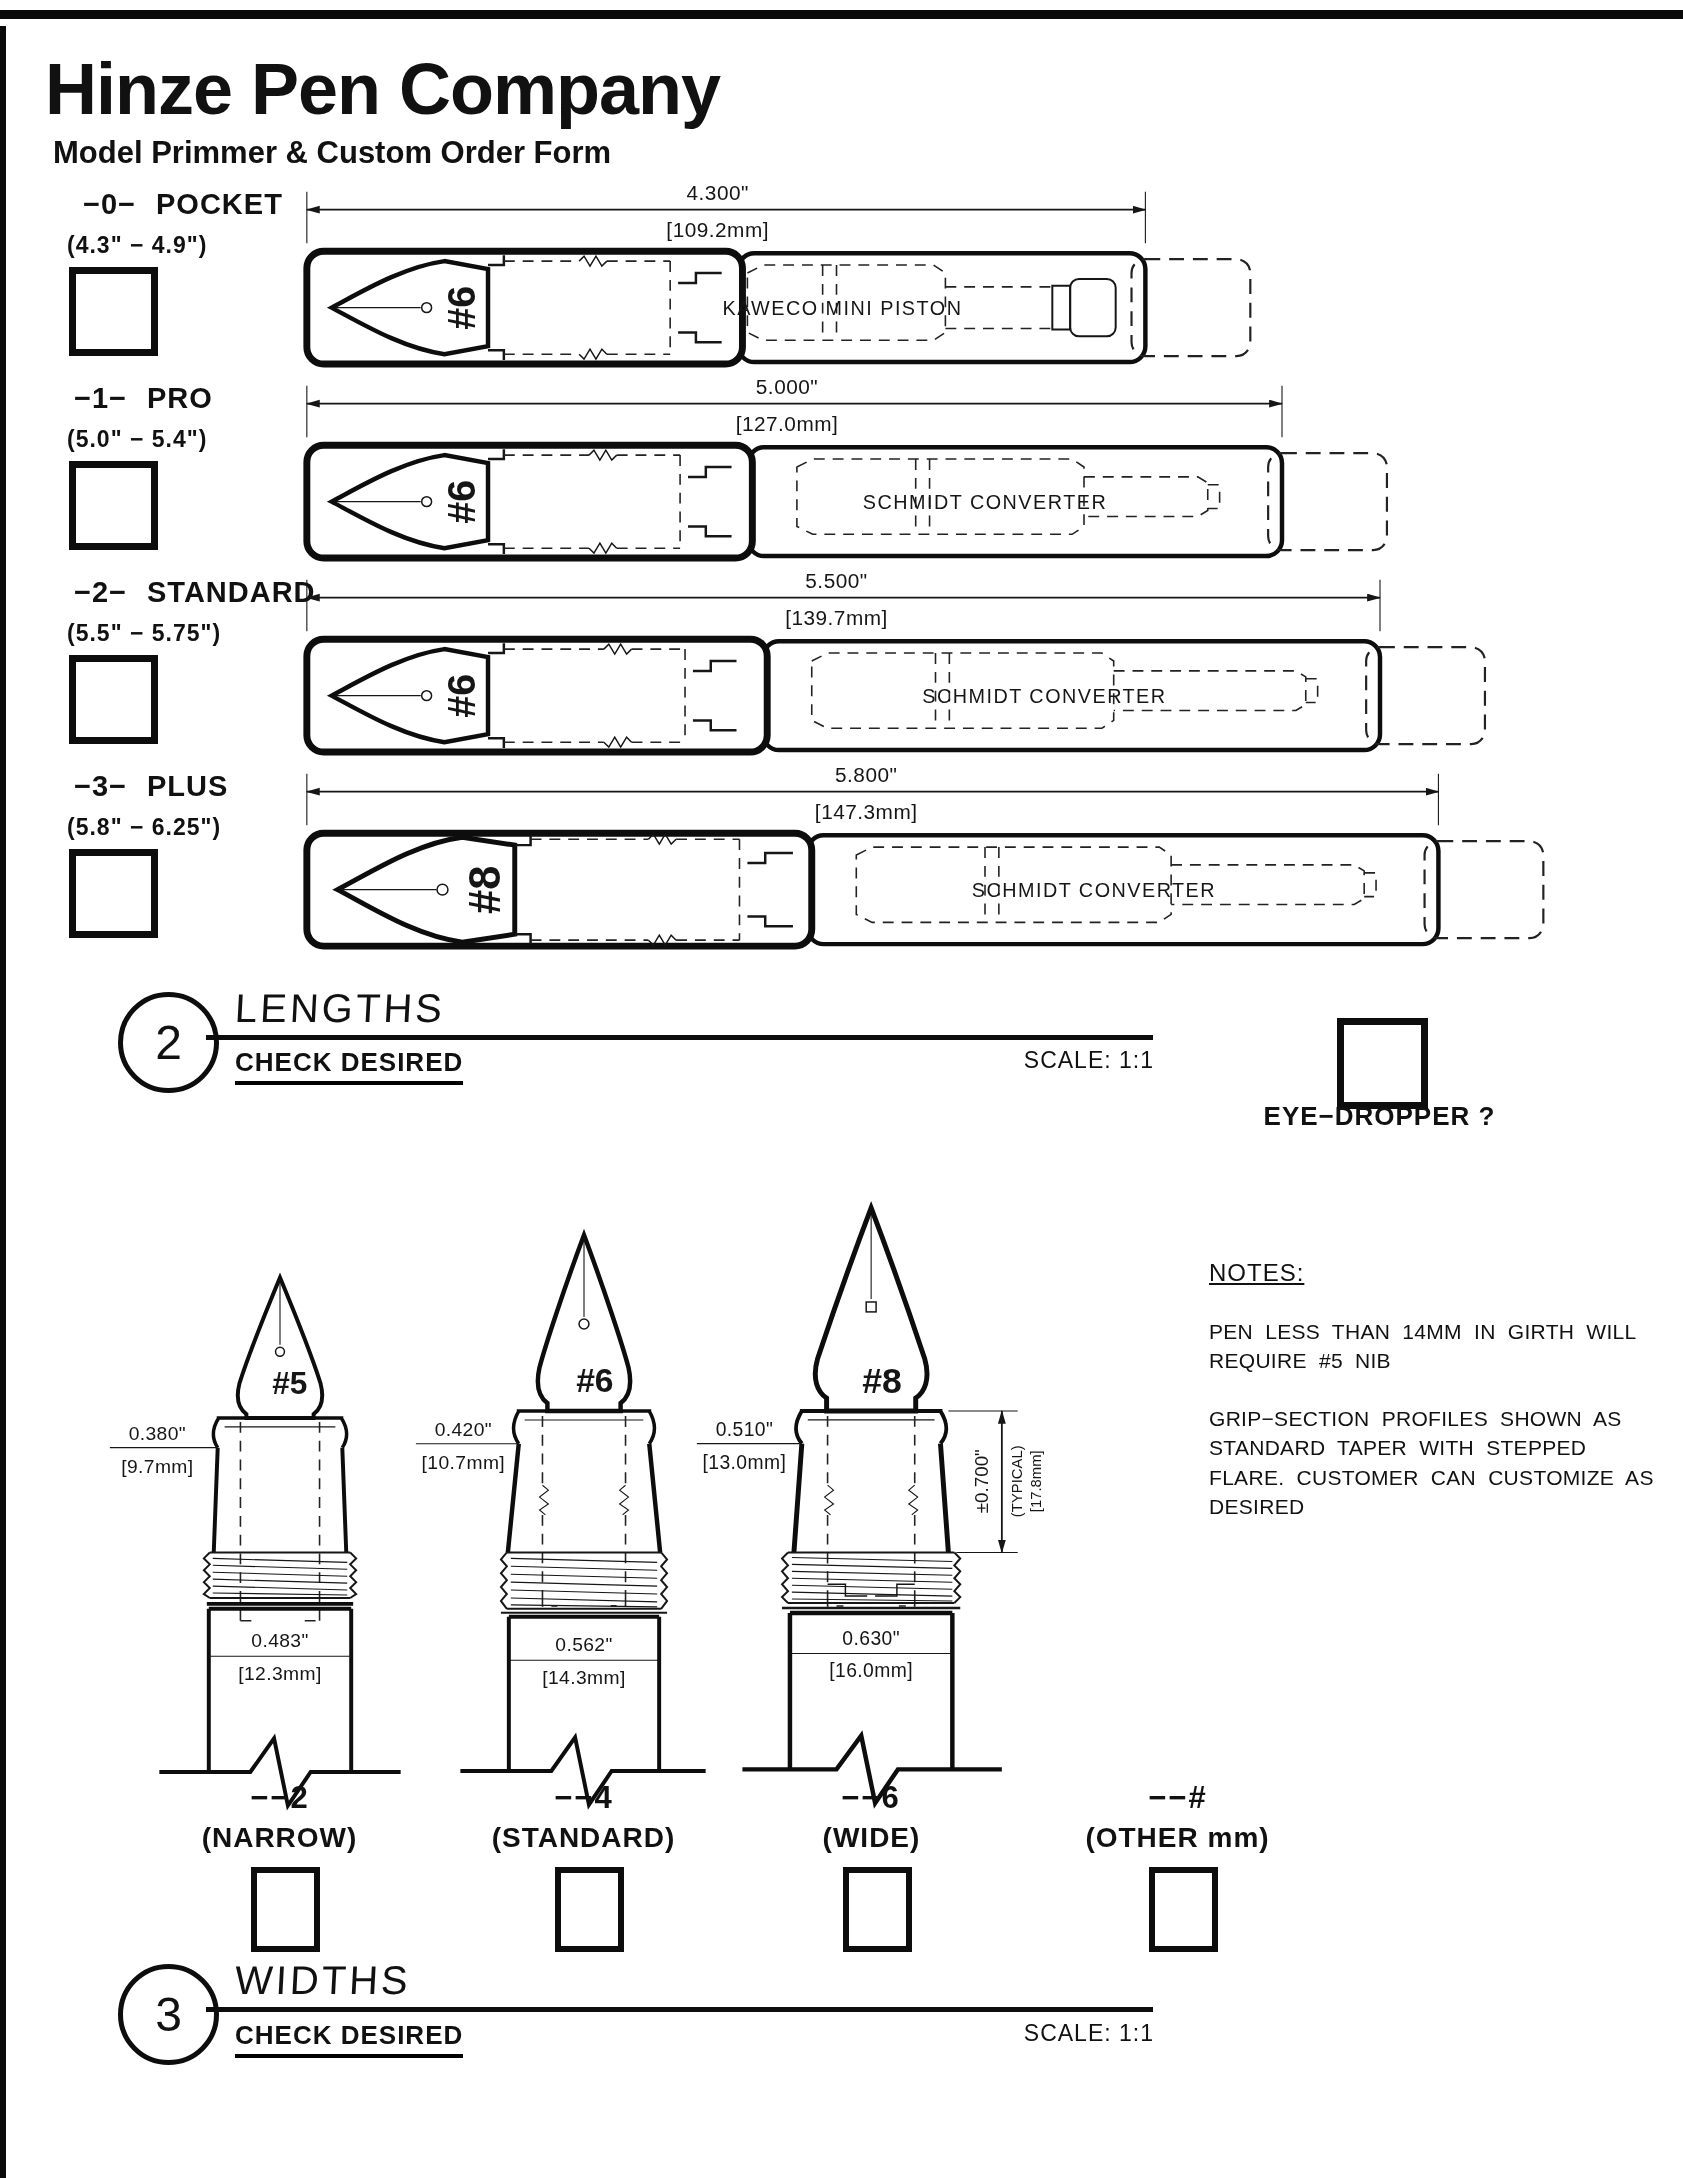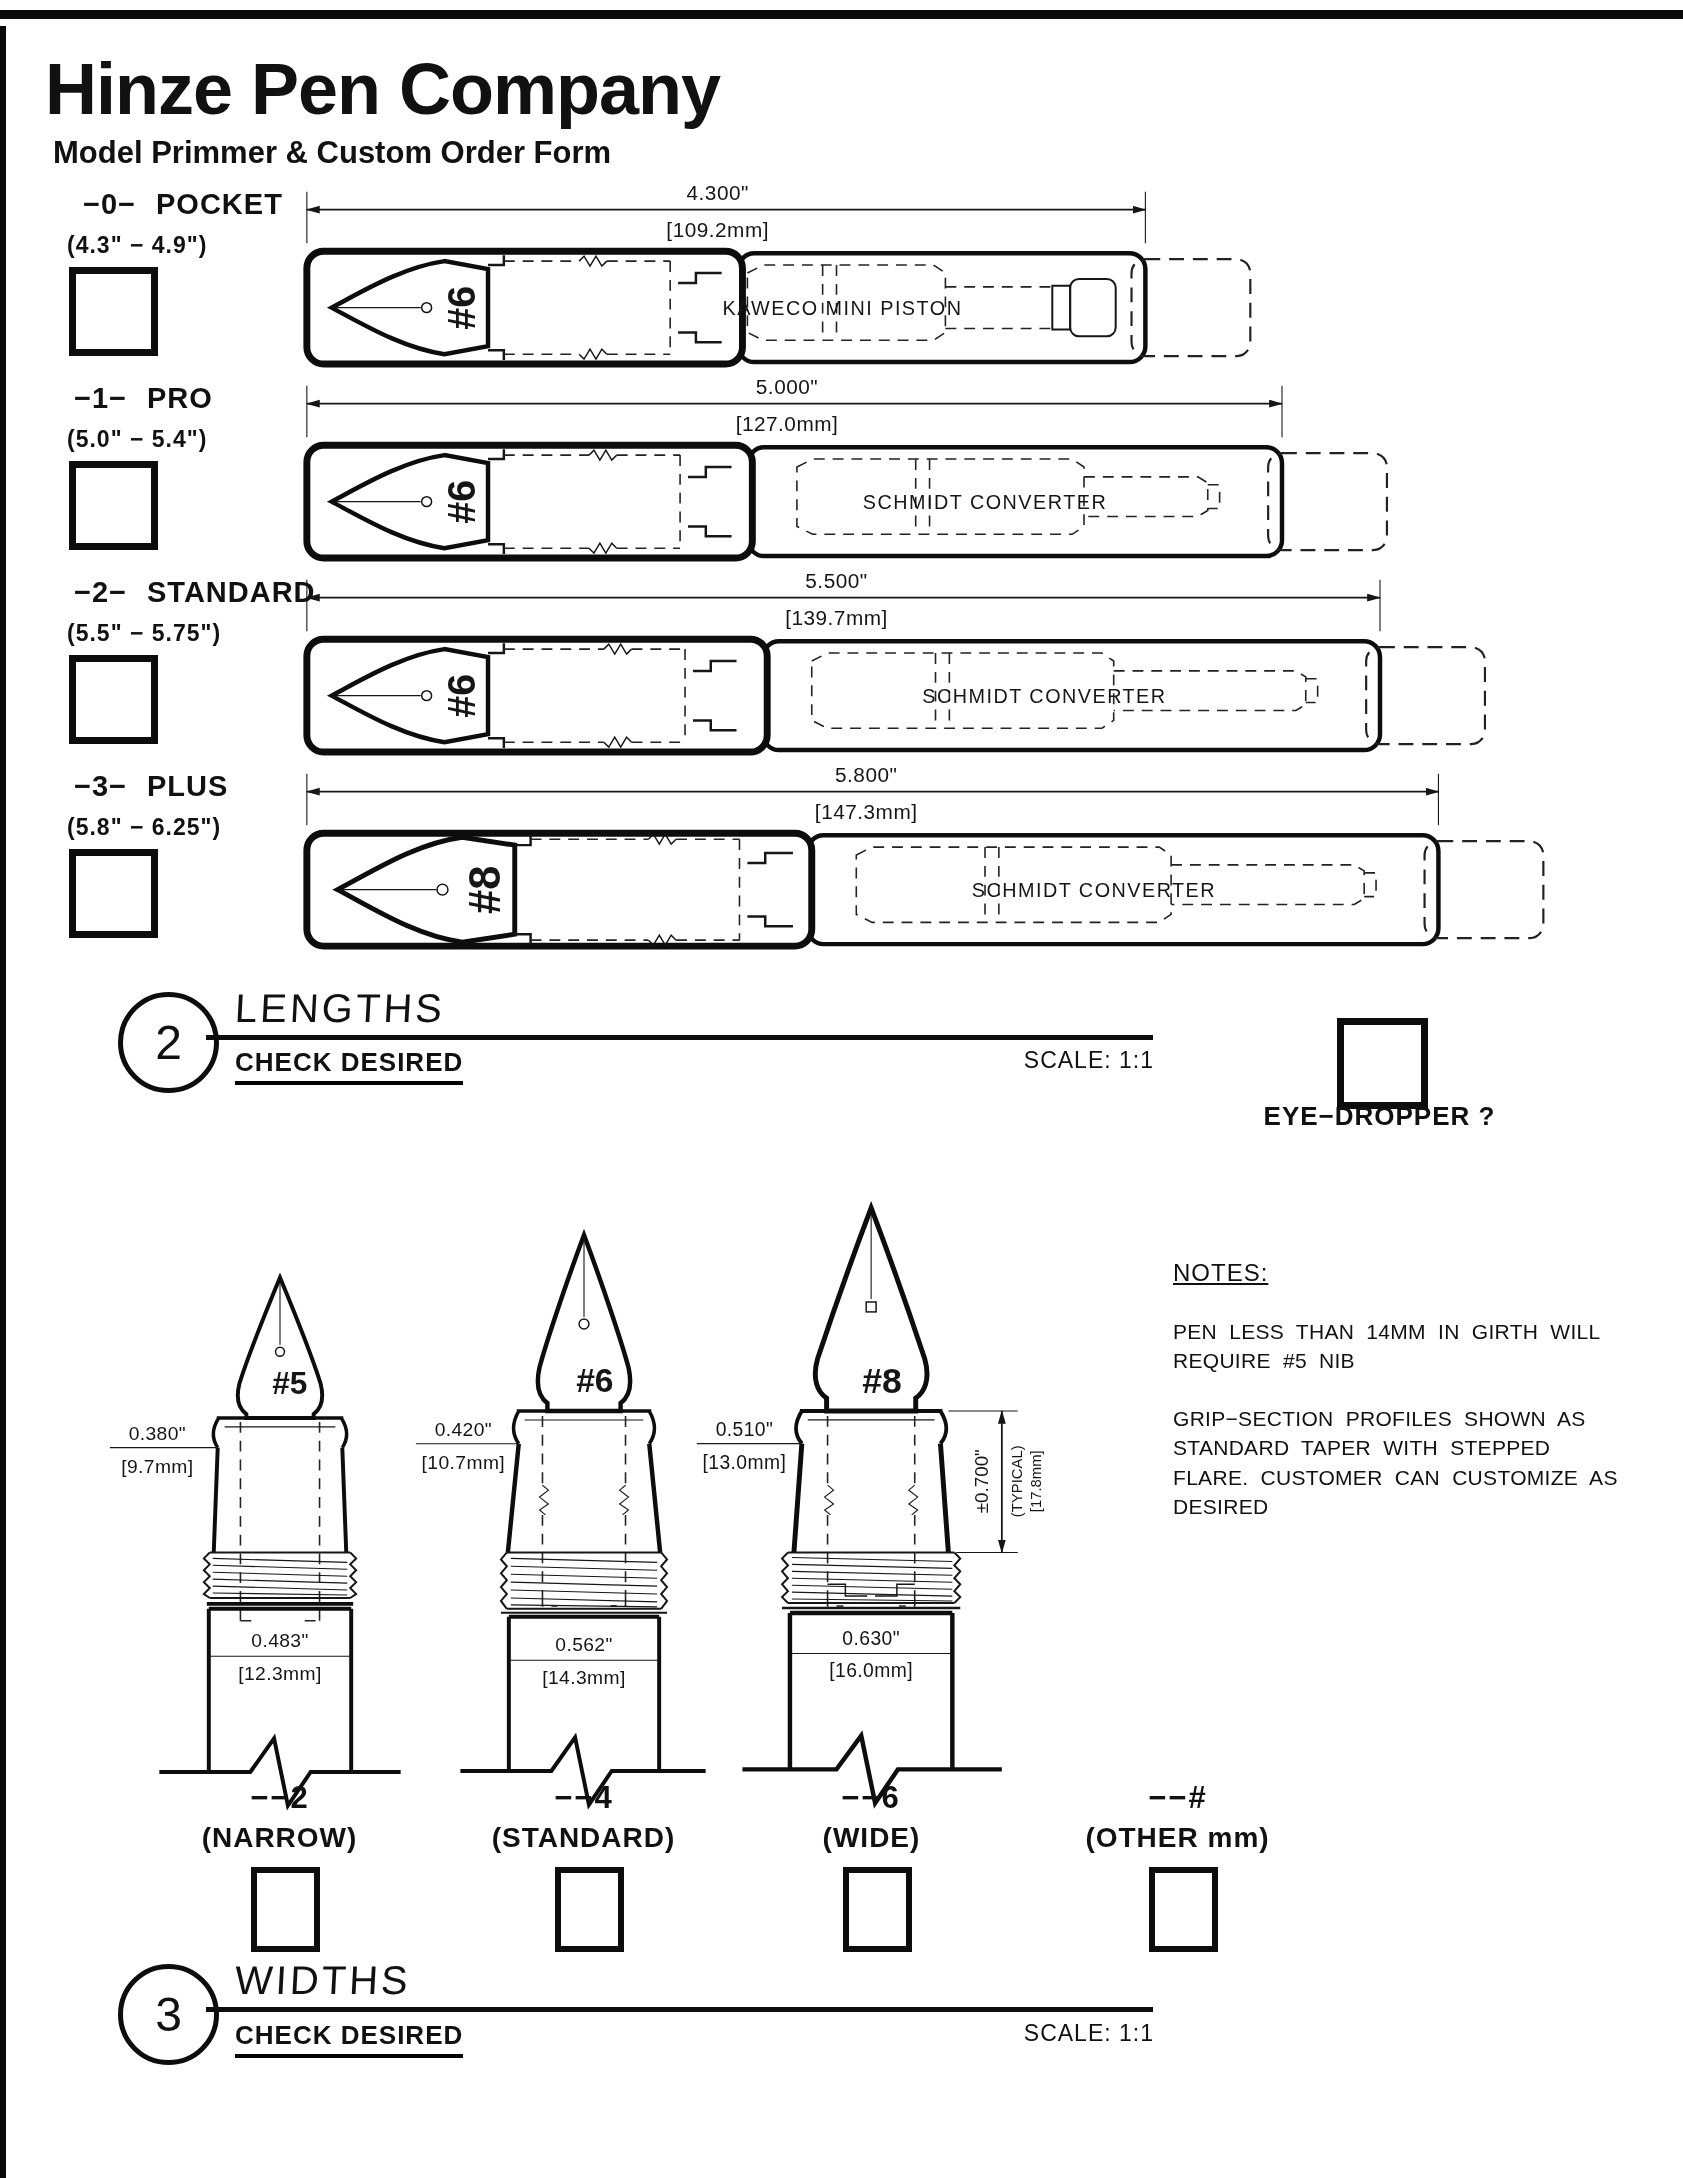--- a/index.html
+++ b/index.html
@@ -46,21 +46,21 @@
   
   .sec-circle{width:91px;height:91px;border:5px solid #0d0d0d;border-radius:50%;
     display:flex;align-items:center;justify-content:center;font-size:48px;background:#fff;}
   .sec-title{font-size:40px;letter-spacing:3px;transform:skewX(-3deg);}
   .sec-line{height:5px;background:#0d0d0d;}
   .sec-check{font-size:26px;font-weight:700;letter-spacing:1px;border-bottom:4px solid #000000;
     padding-bottom:3px;display:inline-block;}
   .sec-scale{font-size:23px;letter-spacing:1px;text-align:right;width:149px;}
   .eyed-label{font-size:26px;font-weight:700;letter-spacing:1px;text-align:center;width:257px;}
   
-  .notes{width:446px;}
+  .notes{width:446px;margin-left:36px;}
   .notes-h{font-size:24px;letter-spacing:1px;text-decoration:underline;margin:0 0 30px 0;font-weight:400;}
   .notes p{font-size:21px;line-height:1.4;margin:0 0 28px 0;word-spacing:6px;letter-spacing:0.3px;}
   
   .w-code{font-size:31px;font-weight:700;letter-spacing:2px;text-align:center;width:198px;}
   .w-name{font-size:28px;font-weight:700;letter-spacing:1px;text-align:center;width:257px;}
 </style>
 </head>
 <body>
 
 <div class="abs frame-top"></div>

